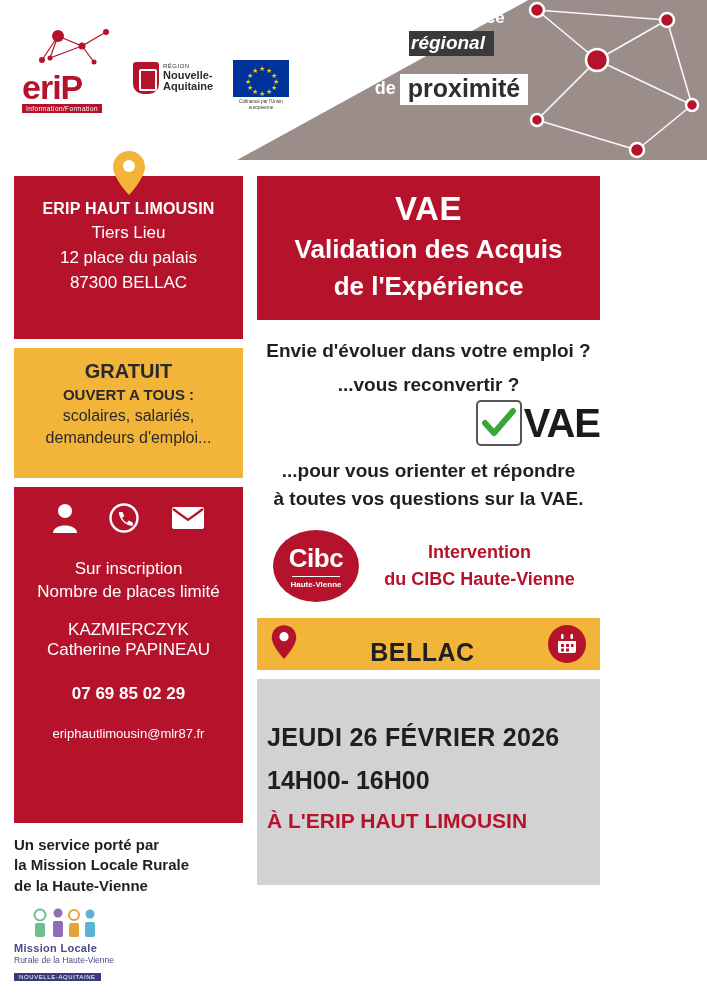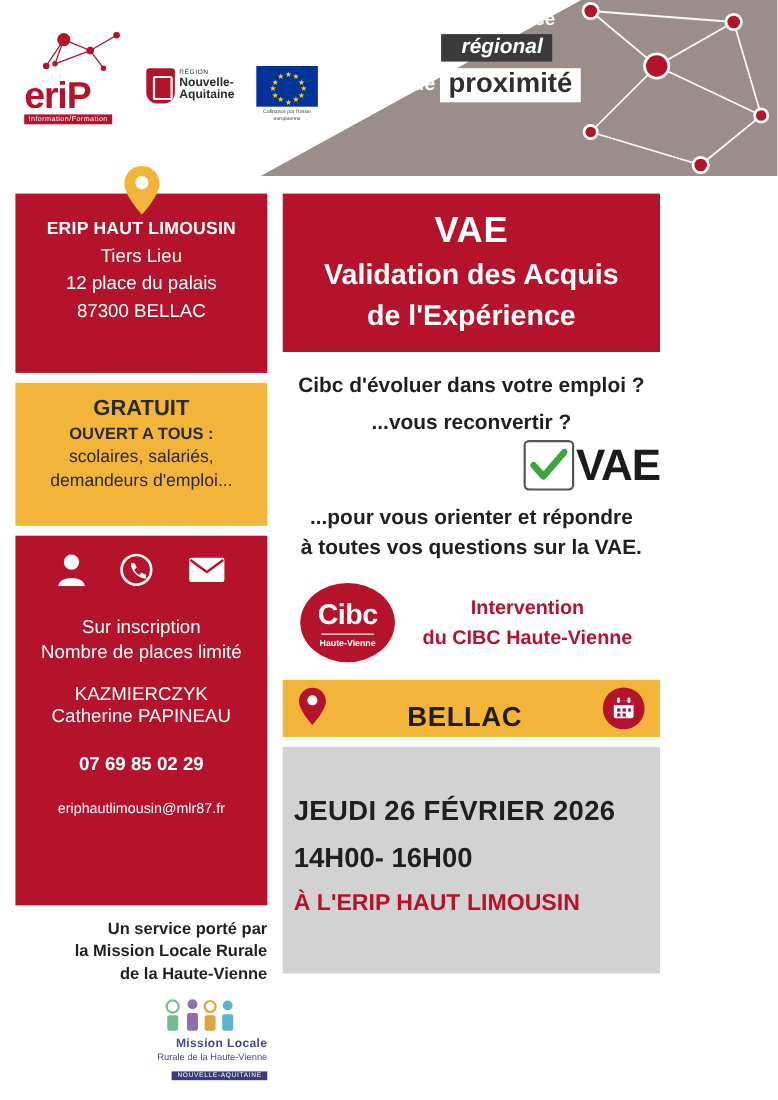--- a/index.html
+++ b/index.html
@@ -38,23 +38,23 @@
   }
   .slogan-l1 { font-size: 17px; font-weight: bold; letter-spacing: .2px; }
   .slogan-l2 { margin-top: 3px; }
   .slogan-l2 .reg {
     display: inline-block;
     background: #3a3a3a;
     color: #ffffff;
     font-style: italic;
     font-size: 19px;
     font-weight: bold;
-    padding: 1px 9px 2px 19px;
-  }
-  .slogan-l3 { margin-top: 6px; white-space: nowrap; }
+    padding: 1px 9px 2px 2px;
+  }
+  .slogan-l3 { margin-top: 18px; white-space: nowrap; }
   .slogan-l3 .de { font-size: 18px; font-weight: bold; color: #ffffff; }
   .slogan-l3 .prox {
     display: inline-block;
     background: #ffffff;
     color: #2f2f2f;
     font-size: 25px;
     font-weight: bold;
     padding: 0 8px 2px 8px;
     margin-left: 4px;
     vertical-align: middle;
@@ -156,21 +156,21 @@
     display: flex; justify-content: space-around; align-items: center;
     padding: 0 14px; margin-bottom: 22px;
   }
   .c-line { font-size: 17px; margin-top: 3px; }
   .c-gap { height: 18px; }
   .c-name { font-size: 17px; }
   .c-phone { font-size: 17px; font-weight: bold; margin-top: 24px; }
   .c-mail { font-size: 13px; margin-top: 22px; }
 
   .box-footer {
-    text-align: right;
+    text-align: left;
     color: #1f1f1f;
     margin-top: 12px;
   }
   .footer-l { font-size: 15px; font-weight: bold; line-height: 1.35; }
   .ml-logo { margin-top: 10px; }
   .ml-name { font-size: 11px; color: #4a4a8a; font-weight: bold; letter-spacing: .3px; }
   .ml-sub { font-size: 8.5px; color: #4a4a8a; margin-top: 1px; }
   .ml-tag {
     display: inline-block; margin-top: 3px;
     background: #3b3b7a; color: #ffffff;
@@ -409,21 +409,21 @@
 
     <div class="col-right">
 
       <div class="box-vae">
         <div class="vae-title">VAE</div>
         <div class="vae-sub">Validation des Acquis</div>
         <div class="vae-sub">de l'Expérience</div>
       </div>
 
       <div class="q-block">
-        <div class="q1">Cibc d'évoluer dans votre emploi ?</div>
+        <div class="q1">Envie d'évoluer dans votre emploi ?</div>
         <div class="q2">...vous reconvertir ?</div>
       </div>
 
       <div class="vae-logo-wrap">
         <div class="vae-badge">
           <div class="vae-check">
             <svg width="34" height="30" viewBox="0 0 34 30">
                 <path d="M3 15 L12 25 L31 3" fill="none" stroke="#3aa63a" stroke-width="6" stroke-linecap="round" stroke-linejoin="round"></path>
               </svg>
           </div>

